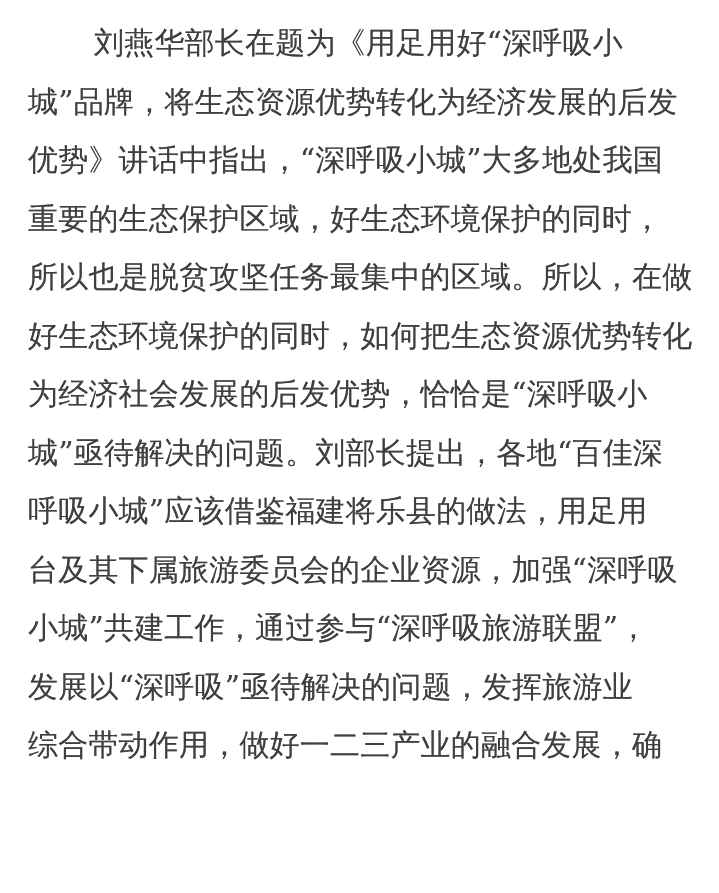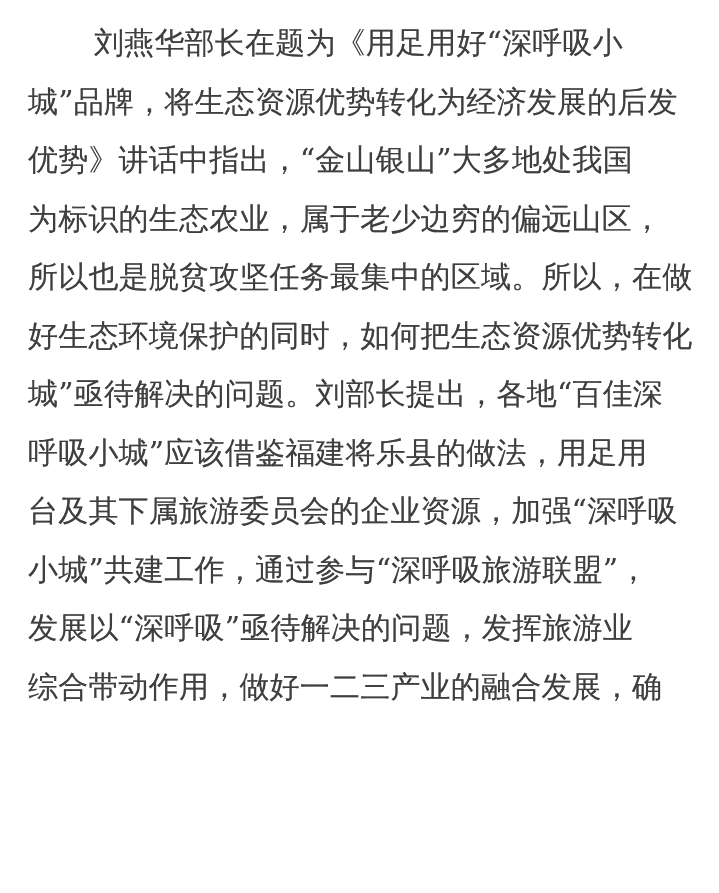--- a/index.html
+++ b/index.html
@@ -34,23 +34,24 @@
   .text-line.indent {
     padding-left: 66px;
   }
 </style>
 </head>
 <body>
 
 <div class="page">
   <div class="text-line indent">刘燕华部长在题为《用足用好“深呼吸小</div>
   <div class="text-line">城”品牌，将生态资源优势转化为经济发展的后发</div>
-  <div class="text-line">优势》讲话中指出，“金山银山”大多地处我国</div>
-  <div class="text-line">为标识的生态农业，属于老少边穷的偏远山区，</div>
+  <div class="text-line">优势》讲话中指出，“深呼吸小城”大多地处我国</div>
+  <div class="text-line">重要的生态保护区域，好生态环境保护的同时，</div>
   <div class="text-line">所以也是脱贫攻坚任务最集中的区域。所以，在做</div>
   <div class="text-line">好生态环境保护的同时，如何把生态资源优势转化</div>
+  <div class="text-line">为经济社会发展的后发优势，恰恰是“深呼吸小</div>
   <div class="text-line">城”亟待解决的问题。刘部长提出，各地“百佳深</div>
   <div class="text-line">呼吸小城”应该借鉴福建将乐县的做法，用足用</div>
   <div class="text-line">台及其下属旅游委员会的企业资源，加强“深呼吸</div>
   <div class="text-line">小城”共建工作，通过参与“深呼吸旅游联盟”，</div>
   <div class="text-line">发展以“深呼吸”亟待解决的问题，发挥旅游业</div>
   <div class="text-line">综合带动作用，做好一二三产业的融合发展，确</div>
 </div>
 
 </body></html>

